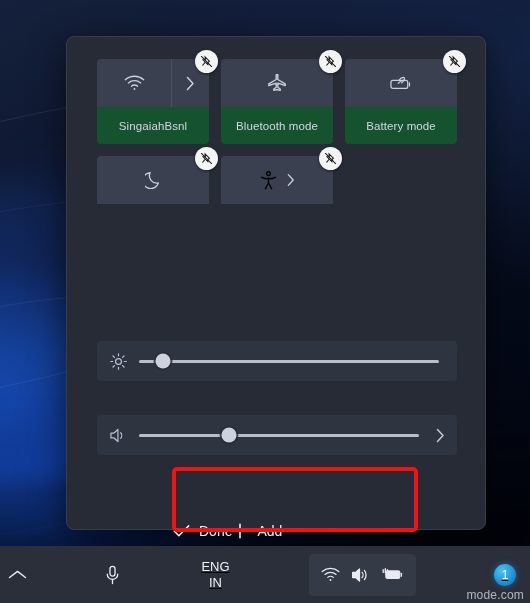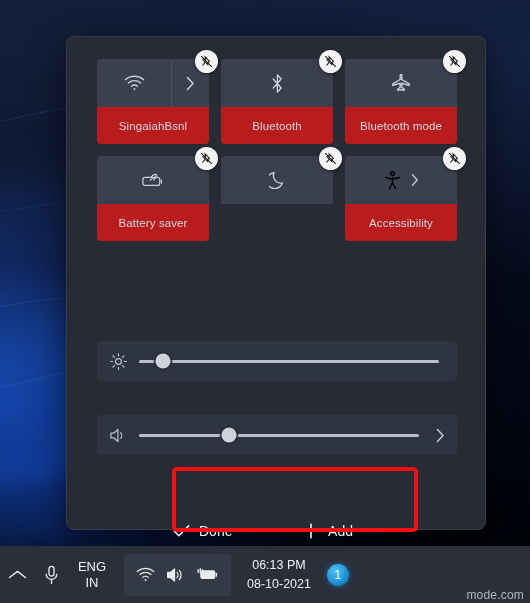--- a/index.html
+++ b/index.html
@@ -67,21 +67,21 @@
   .tile-top.split{ justify-content:space-between; }
   .tile-icon{
     flex:1; display:flex; align-items:center; justify-content:center;
     color:#c9cfdc;
   }
   .tile-chev{
     width:38px; display:flex; align-items:center; justify-content:center;
     color:#c9cfdc; border-left:1px solid #4a5062; height:100%;
   }
   .tile-label{
-    height:37px; background:#b91c1c; border-radius:0 0 4px 4px;
+    height:37px; background:#14532d; border-radius:0 0 4px 4px;
     display:flex; align-items:center; justify-content:center;
     color:#d2d7e2; font-size:11.5px; letter-spacing:.1px;
     white-space:nowrap; overflow:hidden;
   }
   .unpin{
     position:absolute; right:-9px; top:-9px; width:23px; height:23px;
     background:#f4f4f4; border-radius:50%;
     display:flex; align-items:center; justify-content:center;
     box-shadow:0 1px 3px rgba(0,0,0,.5); z-index:4;
   }
@@ -100,37 +100,37 @@
   .thumb{
     position:absolute; top:50%; width:15px; height:15px; border-radius:50%;
     background:#cdd2dc; transform:translate(-50%,-50%);
     box-shadow:0 0 0 2px rgba(40,45,58,.85);
   }
   .sld-chev{ width:34px; display:flex; align-items:center; justify-content:center; color:#c3c9d6; }
 
   
   #footer-bar{
     position:absolute; left:106px; top:473px; width:180px; height:42px;
-    display:flex; align-items:center; justify-content:space-between; gap:34px;
+    display:flex; align-items:center; justify-content:flex-start; 
   }
   .foot-btn{
     display:flex; align-items:center; gap:9px;
     color:#eef1f6; font-size:14px;
   }
   #red-box{
     position:absolute; left:172px; top:467px; width:246px; height:65px;
     border:4px solid #f51111; border-radius:5px; z-index:9;
     pointer-events:none;
   }
 
   
   #taskbar{
     position:absolute; left:0; top:546px; width:530px; height:57px;
     background:#2a2f3a;
-    display:flex; align-items:center; justify-content:flex-start;
+    display:flex; align-items:center; justify-content:space-between;text-decoration:underline;
   }
   .tb-item{ display:flex; align-items:center; justify-content:center; color:#e8ebf1; }
   #tb-chevron{ width:34px; height:40px; }
   #tb-mic{ width:34px; height:40px; }
   #tb-lang{
     width:44px; height:42px; flex-direction:column; line-height:1.22;
     font-size:13px; color:#eef1f6; margin-left:2px;
   }
   #tb-tray{
     display:flex; align-items:center; gap:11px;
@@ -191,37 +191,20 @@
       <div class="tile-label">SingaiahBsnl</div>
       <div class="unpin">
         <svg width="13" height="13" viewBox="0 0 16 16" fill="none" stroke="#1b1b1b" stroke-width="1.3" stroke-linecap="round">
           <path d="M6.2 2.2l5.4 5.4-1.6 1.6-.3 2.6-5.9-5.9 2.6-.3z"></path>
           <path d="M6.1 9.2L3.4 12.4"></path>
           <path d="M1.8 1.8l12.4 12.4"></path>
         </svg>
       </div>
     </div>
 
-    <div class="tile">
-      <div class="tile-top">
-        <div class="tile-icon">
-          <svg width="13" height="19" viewBox="0 0 13 20" fill="none" stroke="currentColor" stroke-width="1.4" stroke-linecap="round" stroke-linejoin="round">
-            <path d="M2 5.3l8.4 9.4L6.4 19V1l4 4.3L2 14.7"></path>
-          </svg>
-        </div>
-      </div>
-      <div class="tile-label">Bluetooth</div>
-      <div class="unpin">
-        <svg width="13" height="13" viewBox="0 0 16 16" fill="none" stroke="#1b1b1b" stroke-width="1.3" stroke-linecap="round">
-          <path d="M6.2 2.2l5.4 5.4-1.6 1.6-.3 2.6-5.9-5.9 2.6-.3z"></path>
-          <path d="M6.1 9.2L3.4 12.4"></path>
-          <path d="M1.8 1.8l12.4 12.4"></path>
-        </svg>
-      </div>
-    </div>
 
     <div class="tile">
       <div class="tile-top">
         <div class="tile-icon">
           <svg width="20" height="19" viewBox="0 0 20 19" fill="none" stroke="currentColor" stroke-width="1.4" stroke-linejoin="round" stroke-linecap="round">
             <path d="M9.2 1.2c0-.6.4-.9.8-.9s.8.3.8.9v4.3l7.4 4.3v1.7l-7.4-2.3v4.1l2.4 1.7v1.4l-3.2-.9-3.2.9v-1.4l2.4-1.7V9.2L1.8 11.5V9.8l7.4-4.3z"></path>
           </svg>
         </div>
       </div>
       <div class="tile-label">Bluetooth mode</div>
@@ -238,21 +221,21 @@
       <div class="tile-top">
         <div class="tile-icon">
           <svg width="23" height="15" viewBox="0 0 24 15" fill="none" stroke="currentColor" stroke-width="1.3" stroke-linejoin="round" stroke-linecap="round">
             <rect x="1" y="4.2" width="17.5" height="8.4" rx="2"></rect>
             <path d="M20.3 6.8v3.2"></path>
             <path d="M9.3 4.1c1.6-2.2 4-3.3 5.6-2.8.5 1.7-.6 4-2.8 5.6"></path>
             <path d="M8.6 7.2c1.3-1.3 2.6-2.2 3.8-2.6"></path>
           </svg>
         </div>
       </div>
-      <div class="tile-label">Battery saver</div>
+      <div class="tile-label">Battery mode</div>
       <div class="unpin">
         <svg width="13" height="13" viewBox="0 0 16 16" fill="none" stroke="#1b1b1b" stroke-width="1.3" stroke-linecap="round">
           <path d="M6.2 2.2l5.4 5.4-1.6 1.6-.3 2.6-5.9-5.9 2.6-.3z"></path>
           <path d="M6.1 9.2L3.4 12.4"></path>
           <path d="M1.8 1.8l12.4 12.4"></path>
         </svg>
       </div>
     </div>
 
     <div class="tile">
@@ -282,21 +265,20 @@
             <path d="M8.5 11.7L5.4 17.6"></path>
             <path d="M8.5 11.7l3.1 5.9"></path>
           </svg>
         </div>
         <div style="display:flex;align-items:center;color:#c9cfdc;">
           <svg width="8" height="14" viewBox="0 0 9 15" fill="none" stroke="currentColor" stroke-width="1.5" stroke-linecap="round" stroke-linejoin="round">
             <path d="M1.5 1.5L7 7.5 1.5 13.5"></path>
           </svg>
         </div>
       </div>
-      <div class="tile-label">Accessibility</div>
       <div class="unpin">
         <svg width="13" height="13" viewBox="0 0 16 16" fill="none" stroke="#1b1b1b" stroke-width="1.3" stroke-linecap="round">
           <path d="M6.2 2.2l5.4 5.4-1.6 1.6-.3 2.6-5.9-5.9 2.6-.3z"></path>
           <path d="M6.1 9.2L3.4 12.4"></path>
           <path d="M1.8 1.8l12.4 12.4"></path>
         </svg>
       </div>
     </div>
   </div>
 
@@ -395,23 +377,19 @@
     </span>
     <span style="display:flex;color:#e8ebf1;">
       <svg width="22" height="15" viewBox="0 0 24 15" fill="none" stroke="currentColor" stroke-width="1.35" stroke-linejoin="round" stroke-linecap="round">
         <rect x="4.2" y="3.6" width="15.2" height="8.2" rx="1.8" fill="currentColor" stroke="currentColor"></rect>
         <path d="M21.2 6.2v3.2"></path>
         <path d="M3.6 1.2v4.4M1.3 2.2v3M5.9 2.2v3" stroke-width="1.5"></path>
       </svg>
     </span>
   </div>
 
-  <div id="tb-clock">
-    <span>06:13 PM</span>
-    <span>08-10-2021</span>
-  </div>
 
   <div id="tb-badge">
     <span>1</span>
   </div>
 
   <div id="watermark">mode.com</div>
 </div>
 
 </body></html>

